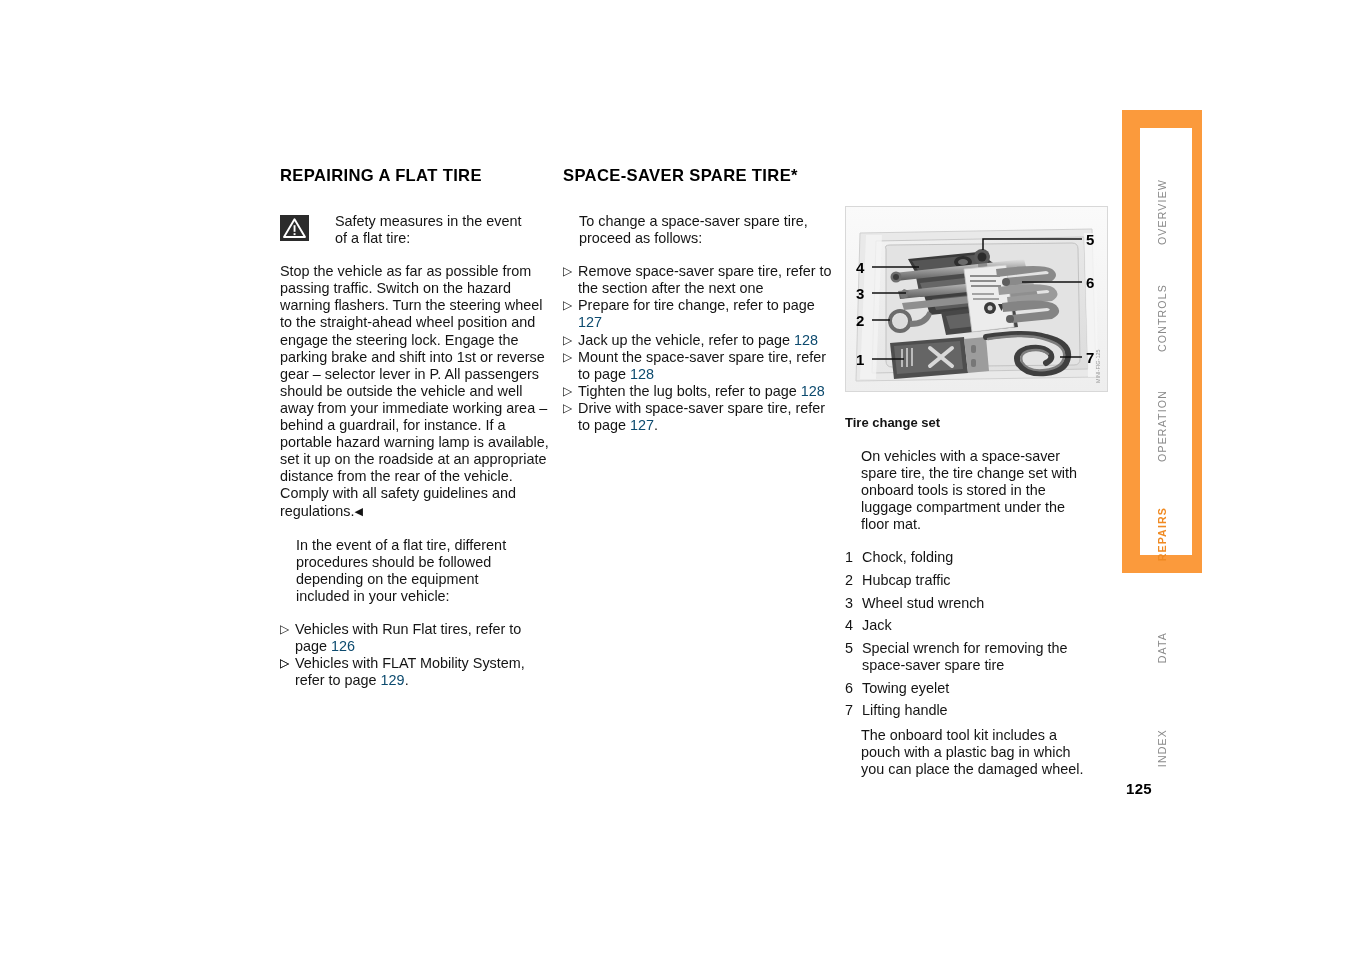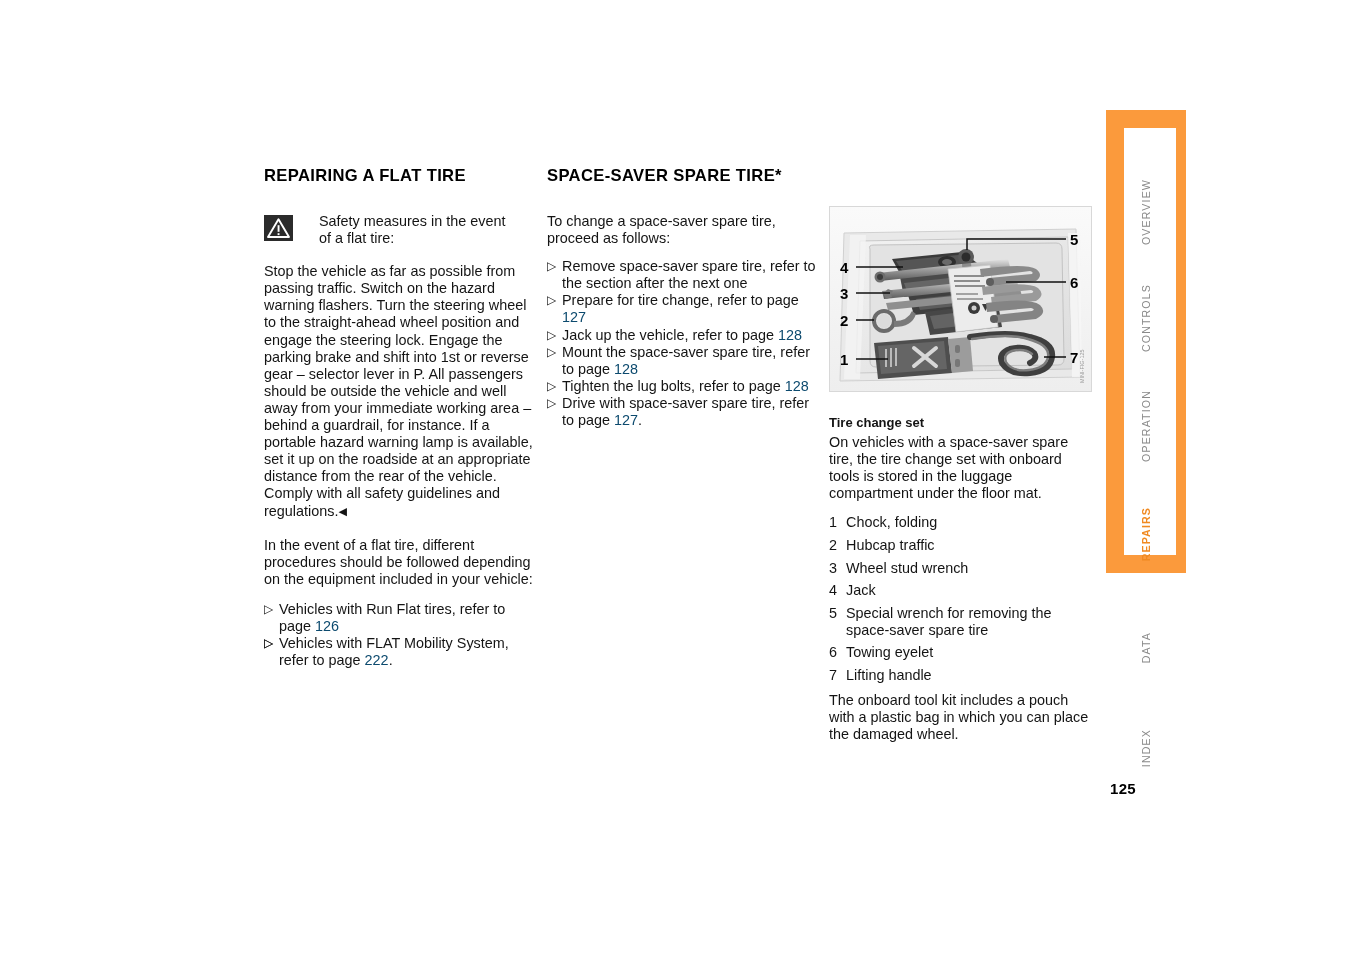--- a/index.html
+++ b/index.html
@@ -11,21 +11,21 @@
     width: 1351px;
     height: 954px;
     position: relative;
     font-family: "Liberation Sans", sans-serif;
     color: #000000;
     overflow: hidden;
   }
 
   .page {
     position: absolute;
-    left: 0; top: 0;
+    left: 16px; top: 0;
     width: 1190px;
     height: 954px;
     padding-left: 28px;
   }
 
   
   .col {
     position: absolute;
     font-size: 14.4px;
     line-height: 17.1px;
@@ -38,21 +38,21 @@
   h1.section-title {
     font-size: 16.6px;
     font-weight: bold;
     letter-spacing: 0.35px;
     margin: 0 0 28px 0;
     line-height: 19px;
     color: #000;
   }
 
   p.body {
-    margin: 0;
+    margin: 16px;
     padding: 0;
   }
   p.gap-before { margin-top: 17px; }
 
   
   .warn-block {
     position: relative;
     min-height: 34px;
   }
   .warn-icon {
@@ -221,21 +221,21 @@
     <p class="body gap-before">In the event of a flat tire, different procedures should be followed depending on the equipment included in your vehicle:</p>
 
     <ul class="arrowlist">
       <li>
         <span class="bullet">▷</span><span>Vehicles with Run Flat tires, refer to page </span><a class="pagelink" href="#">126</a><span></span>
       </li>
       <li>
         <span class="bullet">▷</span><a class="pagelink" href="#"></a><span></span>
       </li>
       <li>
-        <span class="bullet">▷</span><span>Vehicles with FLAT Mobility System, refer to page </span><a class="pagelink" href="#">222</a><span>.</span>
+        <span class="bullet">▷</span><span>Vehicles with FLAT Mobility System, refer to page </span><a class="pagelink" href="#">129</a><span>.</span>
       </li>
     </ul>
   </div>
 
   <div class="col col-2">
 
     <h1 class="section-title">SPACE-SAVER SPARE TIRE*</h1>
 
     <p class="body">To change a space-saver spare tire, proceed as follows:</p>
 

